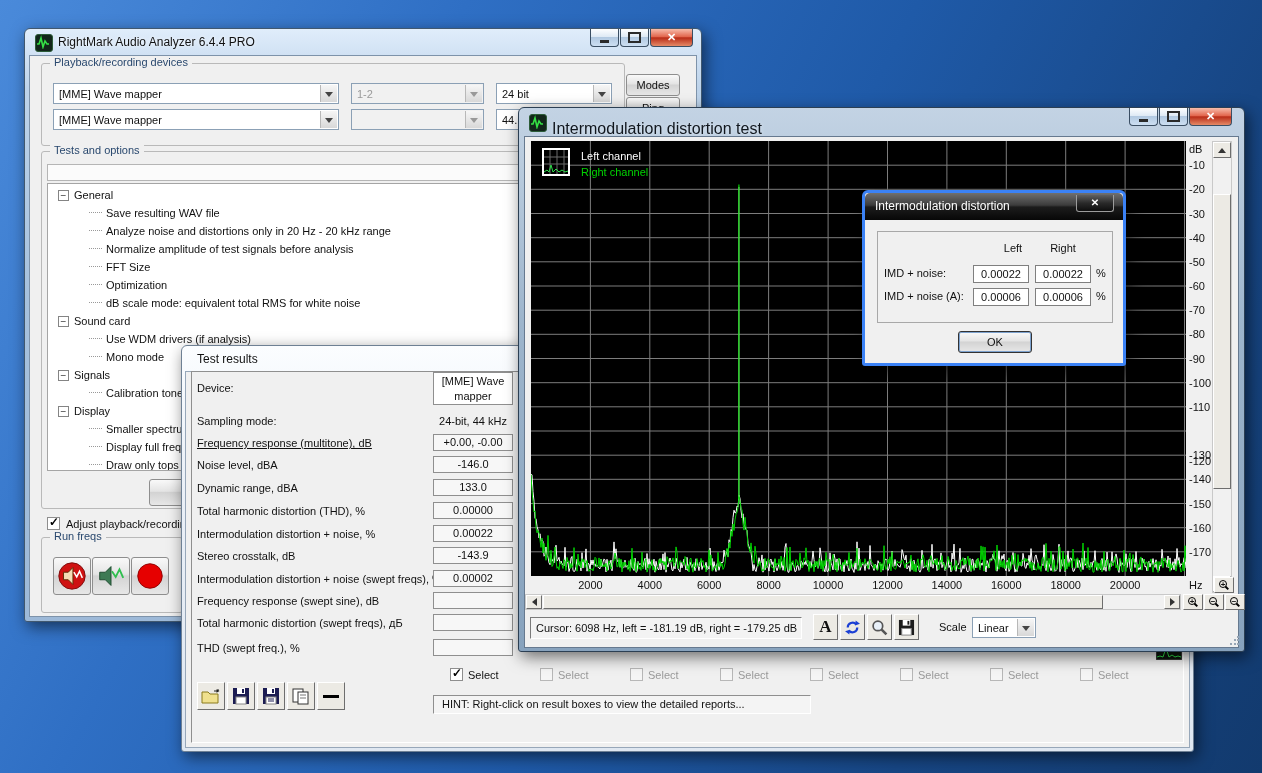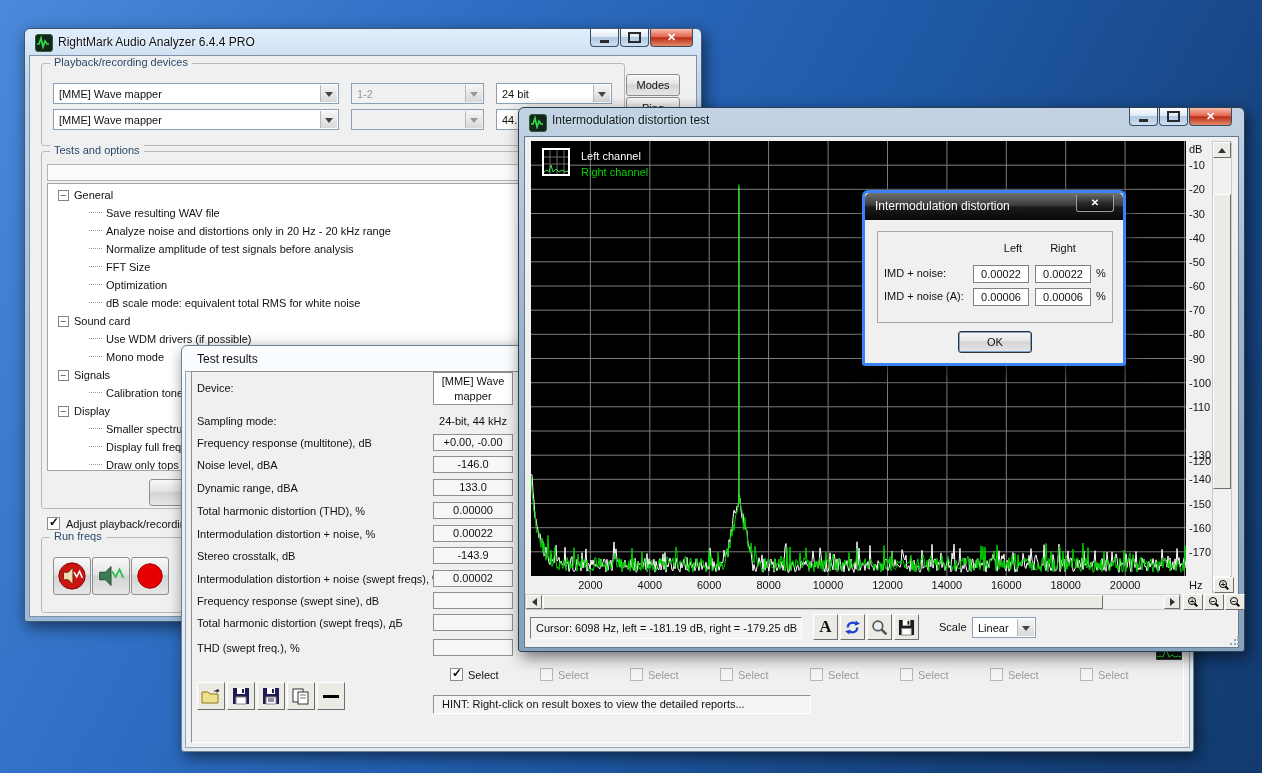--- a/index.html
+++ b/index.html
@@ -152,21 +152,21 @@
       <div class="tree-row lvl1">
         <span class="conn"></span>
         <span>dB scale mode: equivalent total RMS for white noise</span>
       </div>
       <div class="tree-row lvl0">
         <span class="expander">−</span>
         <span>Sound card</span>
       </div>
       <div class="tree-row lvl1">
         <span class="conn"></span>
-        <span>Use WDM drivers (if possible)</span>
+        <span>Use WDM drivers (if analysis)</span>
       </div>
       <div class="tree-row lvl1">
         <span class="conn"></span>
         <span>Mono mode</span>
       </div>
       <div class="tree-row lvl0">
         <span class="expander">−</span>
         <span>Signals</span>
       </div>
       <div class="tree-row lvl1">
@@ -224,21 +224,21 @@
 <div class="win" id="tr-win" style="left:181px;top:345px;width:1011px;height:405px;border:1px solid #6e8094;
             background:linear-gradient(#fbfdff,#ecf1f8 30%,#dfe7f1)">
   <div class="title-txt" style="left:15px;top:6px;font-size:12px">Test results</div>
   <div class="client" style="left:3px;top:25px;width:1003px;height:375px;border-color:#97a7b9"></div>
   <div class="abs" style="left:9px;top:25px;width:993px;height:372px;border:1px solid;border-color:#8f8f8f #fff #fff #8f8f8f;box-sizing:border-box"></div>
   <div id="tr-rows">
       <div class="r-label" style="top: 36px;">Device:</div>
       <div class="r-box tall" style="top: 26px;">[MME] Wave mapper</div>
       <div class="r-label" style="top: 69px;">Sampling mode:</div>
       <div class="r-plain" style="top: 69px;">24-bit, 44 kHz</div>
-      <div class="r-label" style="top: 91px;">Frequency response (multitone), dB</div>
+      <div class="r-label" style="top: 91px; text-decoration: underline;">Frequency response (multitone), dB</div>
       <div class="r-box" style="top: 88px;">+0.00, -0.00</div>
       <div class="r-label" style="top: 113px;">Noise level, dBA</div>
       <div class="r-box" style="top: 110px;">-146.0</div>
       <div class="r-label" style="top: 136px;">Dynamic range, dBA</div>
       <div class="r-box" style="top: 133px;">133.0</div>
       <div class="r-label" style="top: 159px;">Total harmonic distortion (THD), %</div>
       <div class="r-box" style="top: 156px;">0.00000</div>
       <div class="r-label" style="top: 182px;">Intermodulation distortion + noise, %</div>
       <div class="r-box" style="top: 179px;">0.00022</div>
       <div class="r-label" style="top: 204px;">Stereo crosstalk, dB</div>
@@ -334,21 +334,21 @@
   </div>
 </div>
 
 <div class="win" id="imd-win" style="left:518px;top:107px;width:725px;height:543px;border:1px solid #2c3f53;
             background:linear-gradient(#c3d3e4,#9db5cc 40%,#87a2bd)">
   <div class="app-ico" style="left:10px;top:6px">
     <svg width="14" height="14" viewBox="0 0 14 14">
         <polyline points="1,9 3,9 5,3 7,12 9,6 11,9 13,9" fill="none" stroke="#35e045" stroke-width="1.6"></polyline>
       </svg>
   </div>
-  <div class="title-txt" style="left:33px;top:5px;font-size:12px;color:#10161d;text-shadow:0 0 4px #dfe9f2">Intermodulation distortion test</div>
+  <div class="title-txt" style="left:33px;top:12px;font-size:16px;color:#10161d;text-shadow:0 0 4px #dfe9f2">Intermodulation distortion test</div>
   <div class="caps" style="right:12px">
     <div class="cap">
         <span class="glyph-min"></span>
       </div>
     <div class="cap">
         <span class="glyph-max"></span>
       </div>
     <div class="cap close">✕</div>
   </div>
   <div class="client" style="left:5px;top:28px;width:713px;height:510px;border-color:#66798f"></div>

